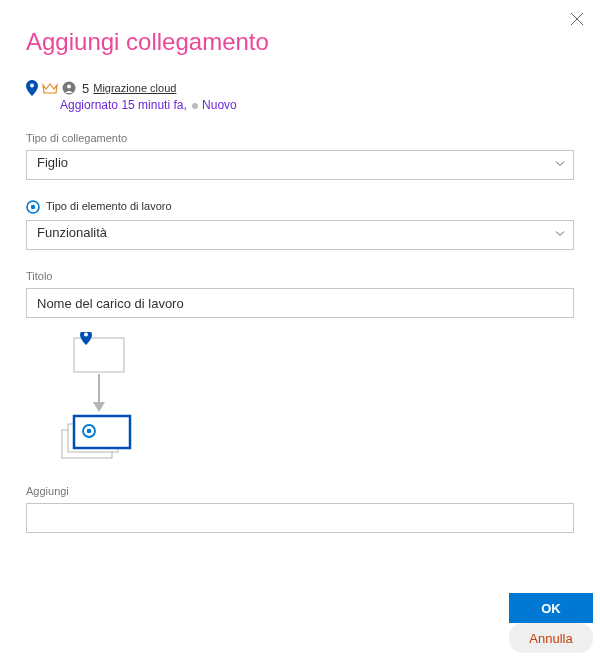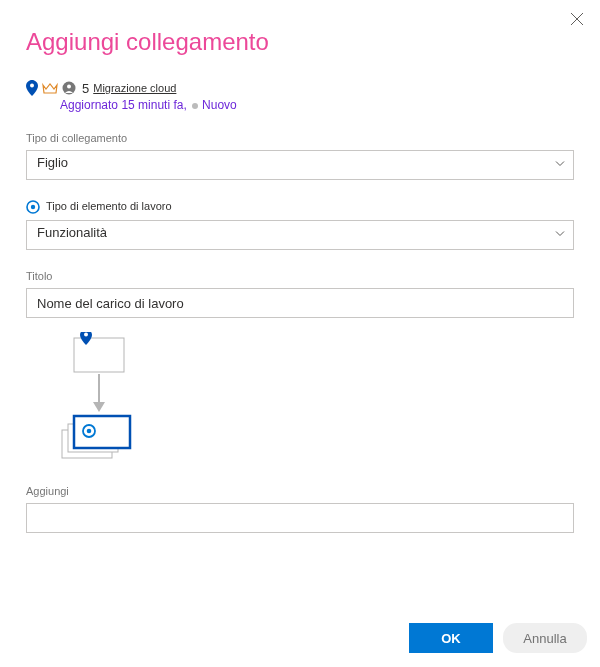--- a/index.html
+++ b/index.html
@@ -101,40 +101,40 @@
     width:100%;
     border:1px solid #c8c6c4;
     background:#fff;
     height:30px;
     padding:4px 10px;
     font-size:13px;
     font-family:inherit;
   }
   .footer {
     position:absolute;
-    bottom:14px; right:13px;
-    display:flex; gap:10px;
+    bottom:14px; right:7px;
+    display:flex; flex-direction:column;
   }
   .btn {
     height:30px;
     min-width:84px;
     padding:0 16px;
     font-size:13px;
     border:none;
     cursor:pointer;
     font-family:inherit;
   }
   .btn-primary {
     background:#0078d4;
     color:#fff;
     font-weight:600;
   }
   .btn-secondary {
     background:#efefef;
-    color:#737373;
+    color:#c2410c;
     border-radius:14px;
   }
 </style>
 </head>
 <body>
 
 <div class="dialog">
 
   <div class="close-btn">
     <svg width="14" height="14" viewBox="0 0 14 14">

